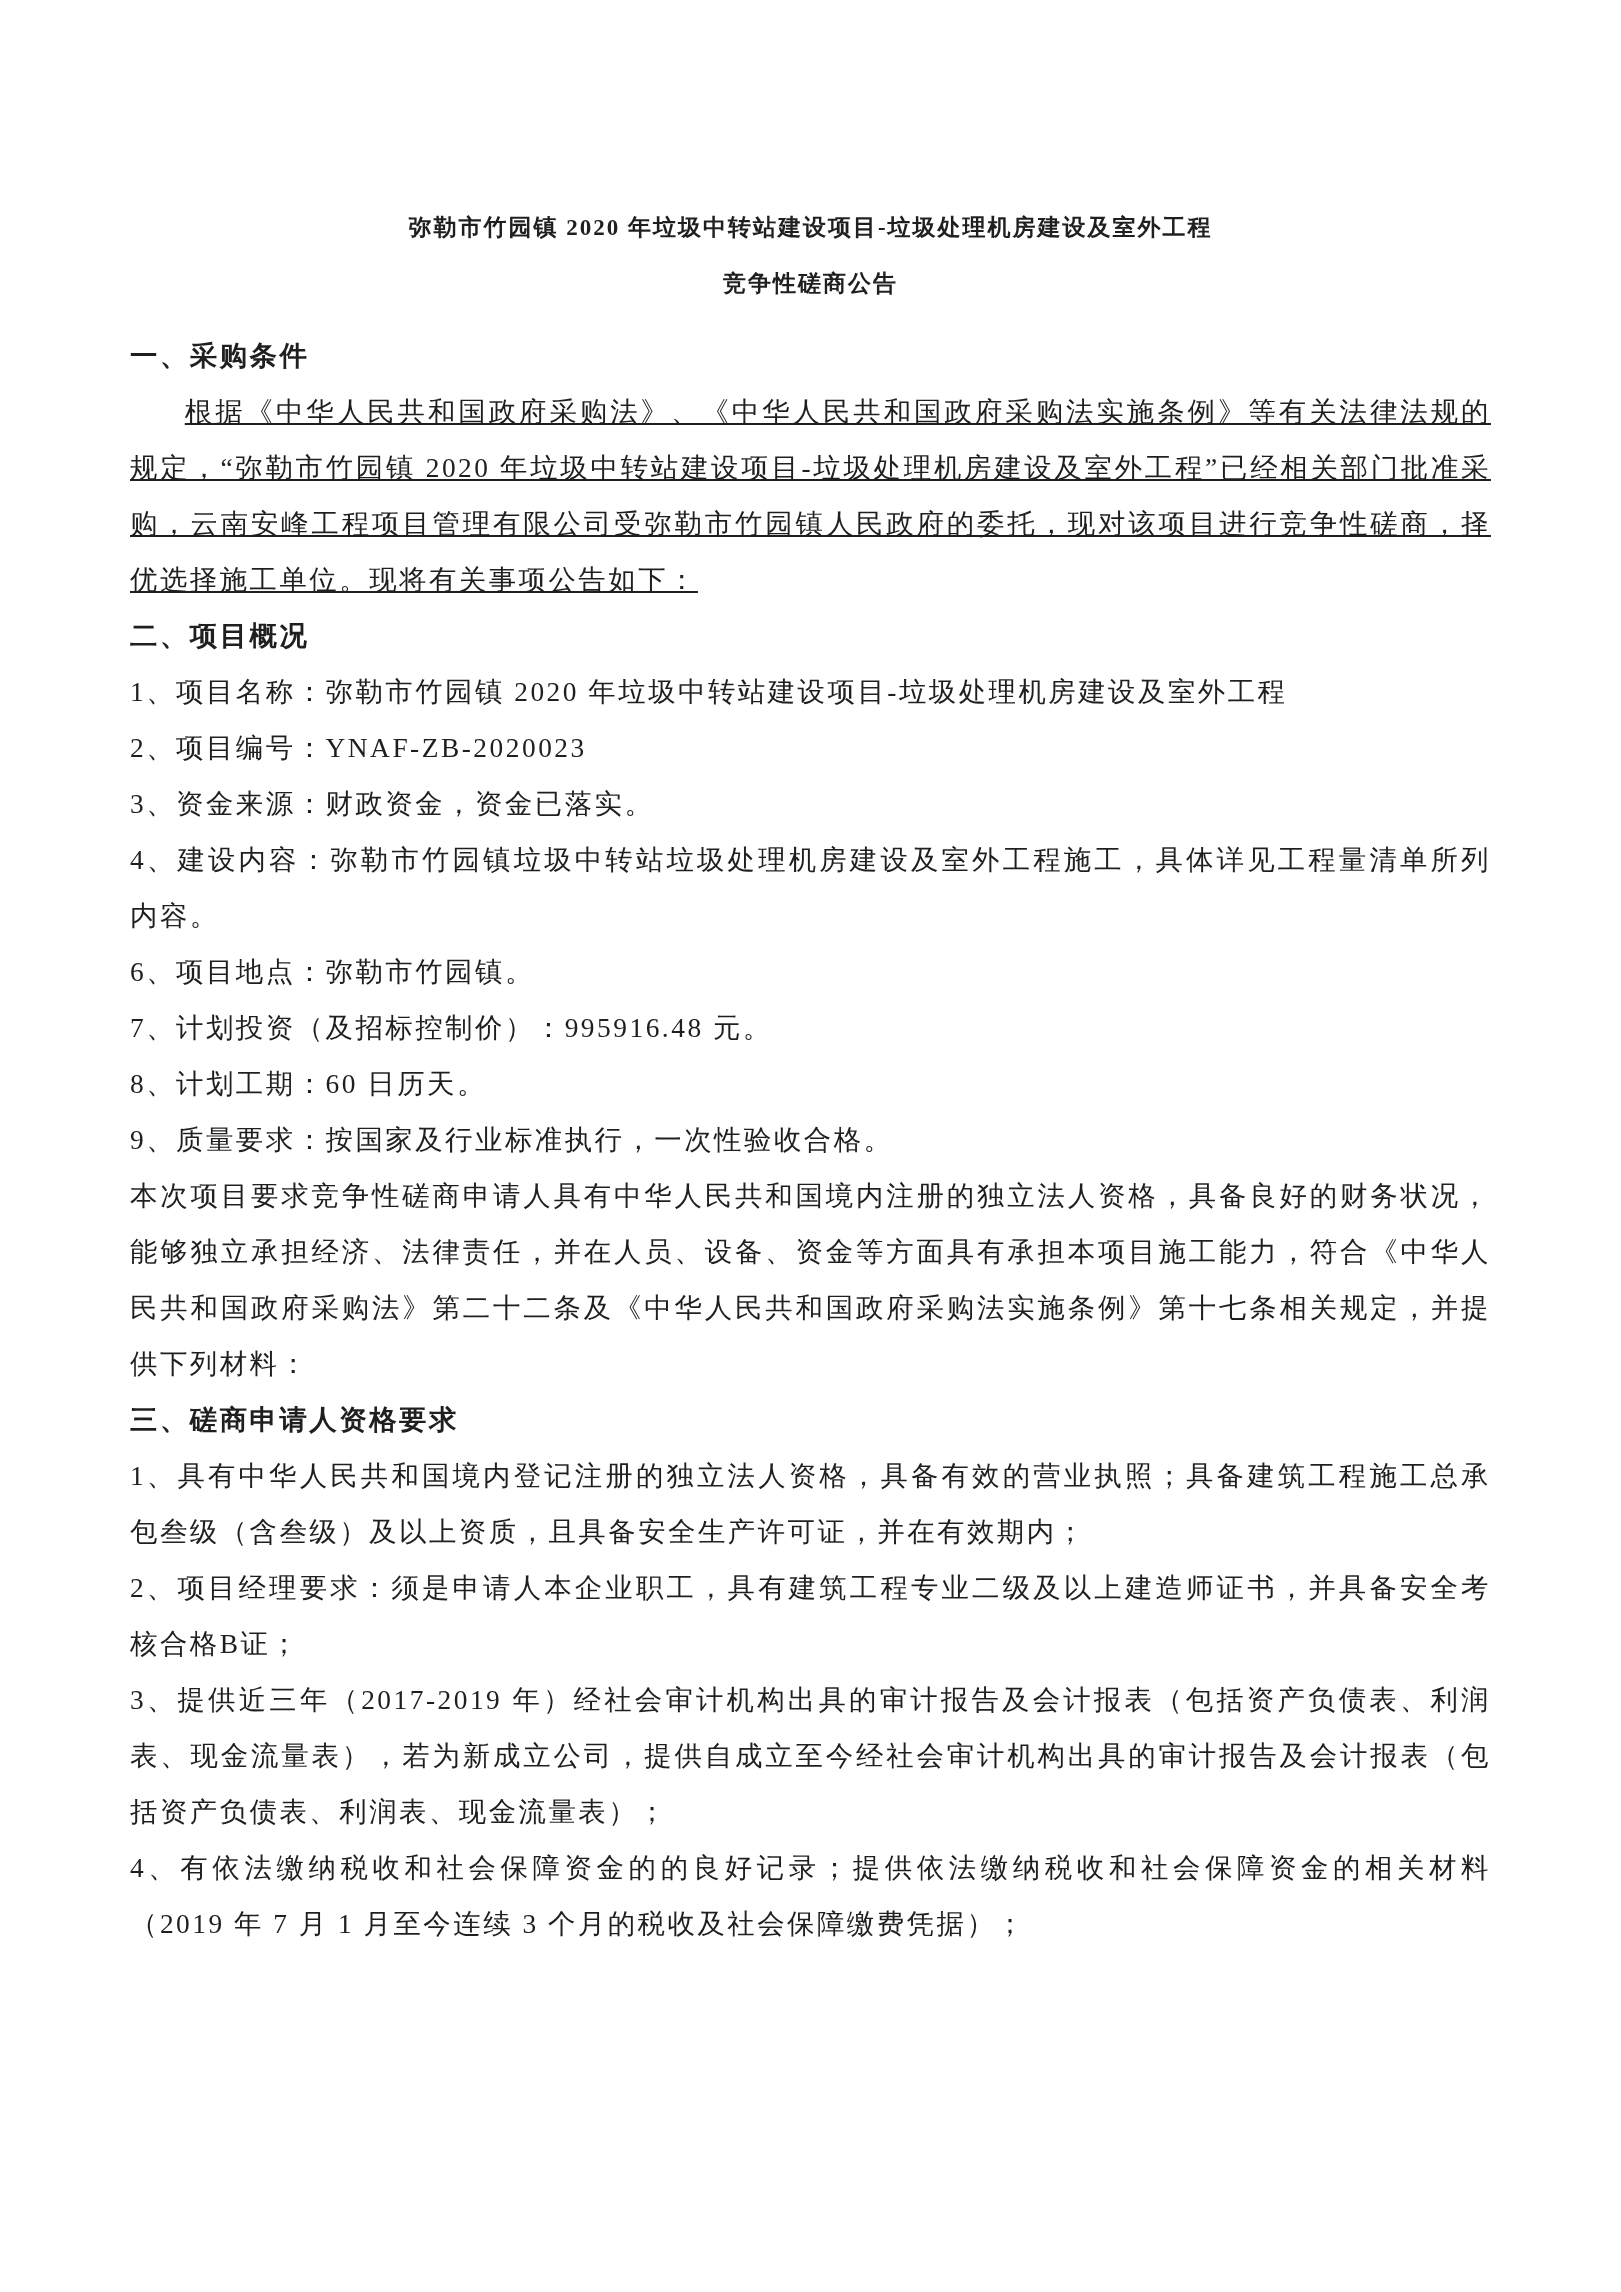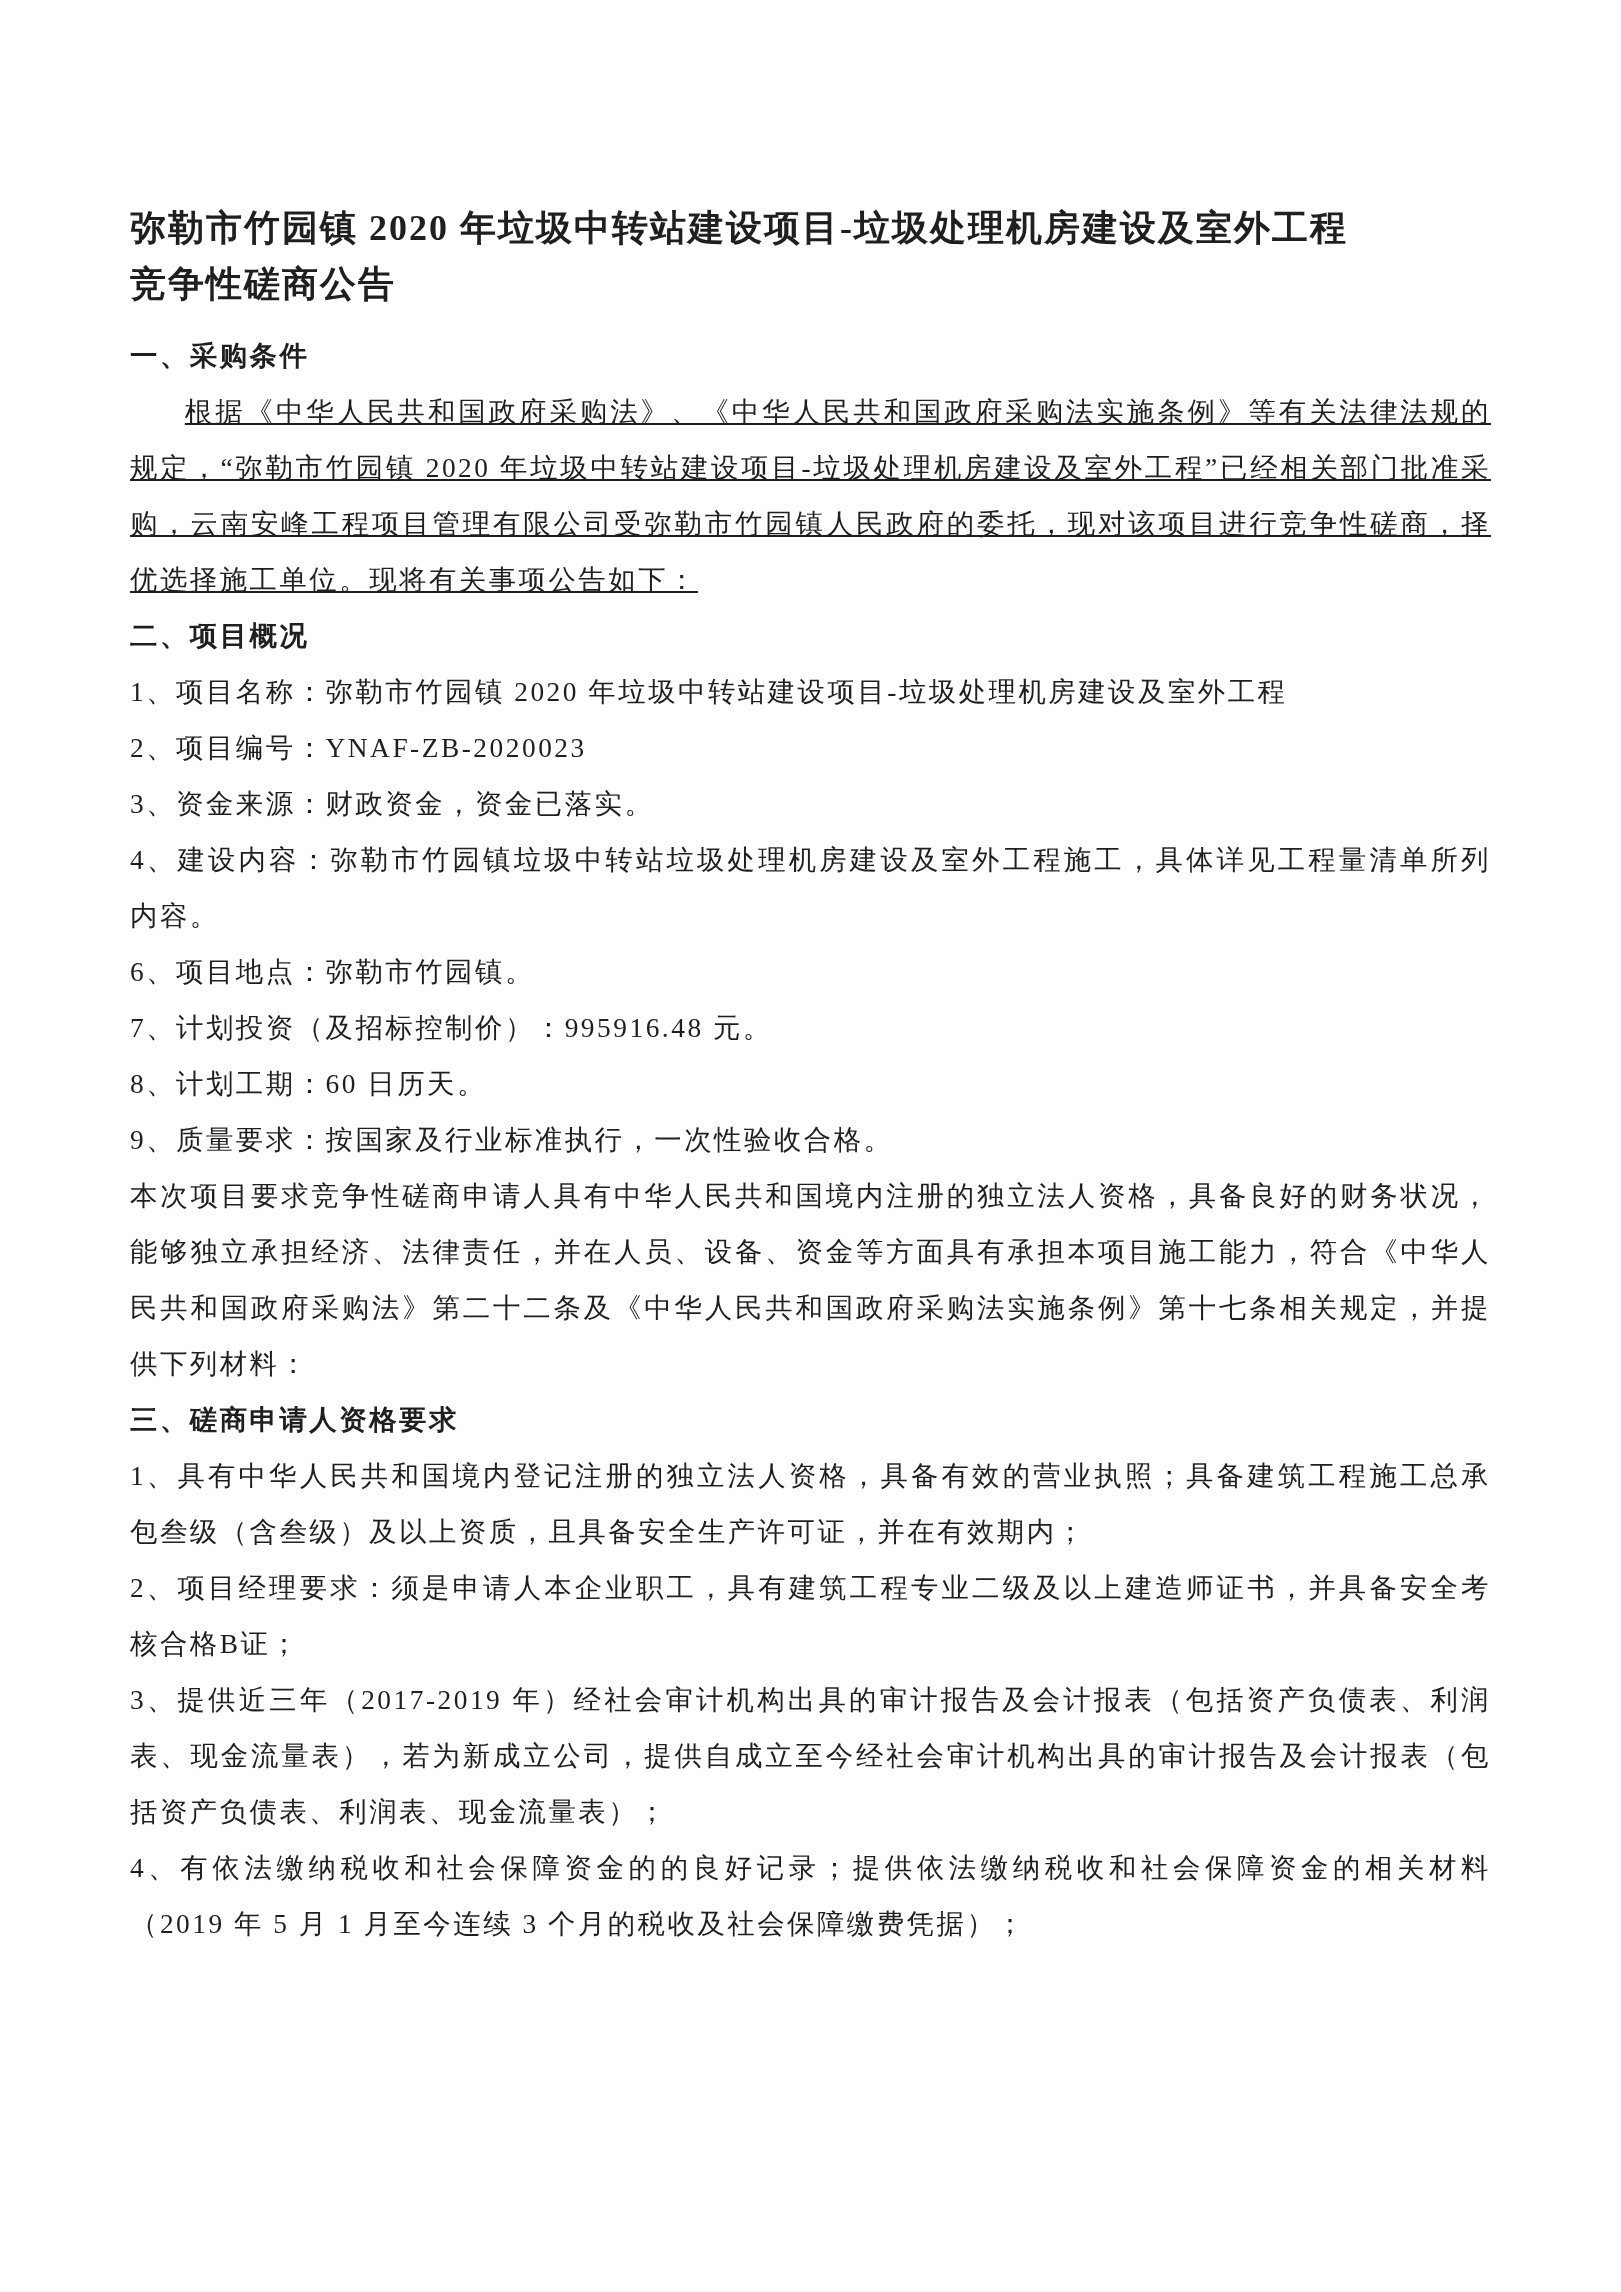--- a/index.html
+++ b/index.html
@@ -16,23 +16,23 @@
     padding: 200px 130px 0 130px;
     background: #ffffff;
     color: #1f1f1f;
     font-family: "Liberation Serif", "DejaVu Serif", serif;
     font-size: 27.4px;
     line-height: 56px;
     letter-spacing: 2.5px;
     overflow: hidden;
   }
   .doc-title {
-    font-size: 36px;
+    font-size: 23px;
     font-weight: bold;
-    text-align: left;
+    text-align: center;
     letter-spacing: 2px;
     margin: 0;
   }
   .title-wrap {
     margin-bottom: 15.7px;
   }
   .blk {
     margin: 0;
     text-align: justify;
   }
@@ -65,16 +65,16 @@
   <div class="blk">6、项目地点：弥勒市竹园镇。</div>
   <div class="blk">7、计划投资（及招标控制价）：995916.48 元。</div>
   <div class="blk">8、计划工期：60 日历天。</div>
   <div class="blk">9、质量要求：按国家及行业标准执行，一次性验收合格。</div>
 
   <div class="blk">本次项目要求竞争性磋商申请人具有中华人民共和国境内注册的独立法人资格，具备良好的财务状况，能够独立承担经济、法律责任，并在人员、设备、资金等方面具有承担本项目施工能力，符合《中华人民共和国政府采购法》第二十二条及《中华人民共和国政府采购法实施条例》第十七条相关规定，并提供下列材料：</div>
   <div class="blk heading">三、磋商申请人资格要求</div>
   <div class="blk">1、具有中华人民共和国境内登记注册的独立法人资格，具备有效的营业执照；具备建筑工程施工总承包叁级（含叁级）及以上资质，且具备安全生产许可证，并在有效期内；</div>
   <div class="blk">2、项目经理要求：须是申请人本企业职工，具有建筑工程专业二级及以上建造师证书，并具备安全考核合格B证；</div>
   <div class="blk">3、提供近三年（2017-2019 年）经社会审计机构出具的审计报告及会计报表（包括资产负债表、利润表、现金流量表），若为新成立公司，提供自成立至今经社会审计机构出具的审计报告及会计报表（包括资产负债表、利润表、现金流量表）；</div>
-  <div class="blk">4、有依法缴纳税收和社会保障资金的的良好记录；提供依法缴纳税收和社会保障资金的相关材料（2019 年 5 月 1 月至今连续 3 个月的税收及社会保障缴费凭据）；</div>
+  <div class="blk">4、有依法缴纳税收和社会保障资金的的良好记录；提供依法缴纳税收和社会保障资金的相关材料（2019 年 7 月 1 月至今连续 3 个月的税收及社会保障缴费凭据）；</div>
 
 </div>
 
 
 </body></html>

